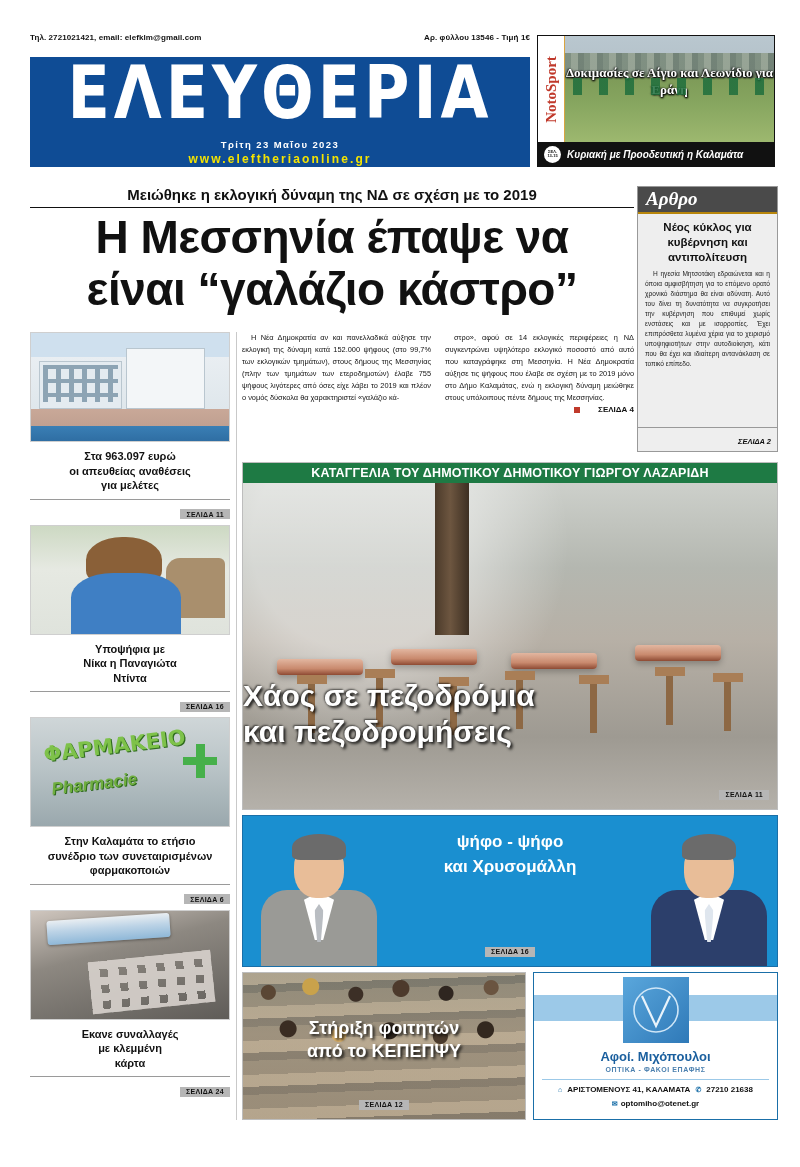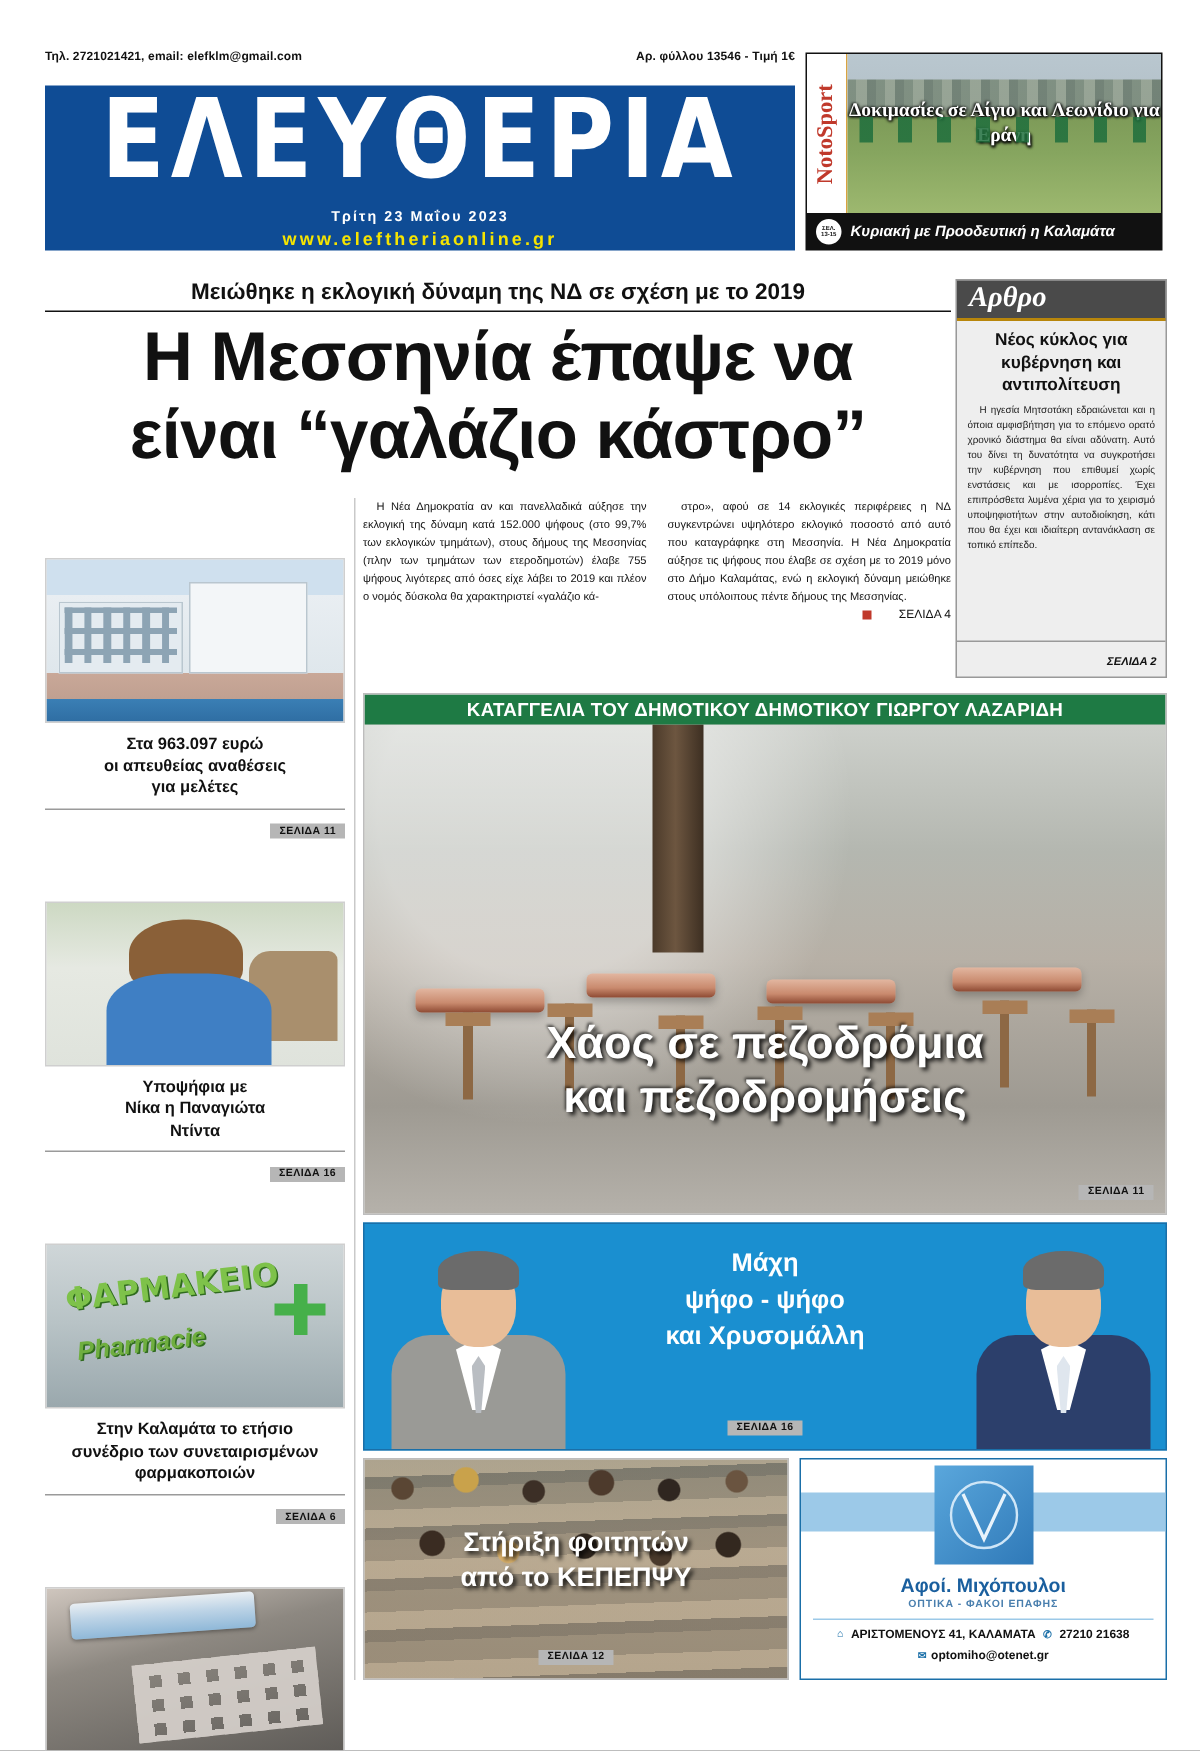--- a/index.html
+++ b/index.html
@@ -139,29 +139,29 @@
   .lead{
     position:absolute;left:242px;top:332px;width:392px;height:120px;
     display:flex;gap:14px;
   }
   .lead .col{
     flex:1;font-size:7.4px;line-height:1.62;text-align:justify;color:#111;
   }
   .lead .col p{margin:0;text-indent:9px;}
   .lead-ref{
     display:inline-flex;align-items:center;gap:18px;float:right;
-    font-size:8px;font-weight:normal;
+    font-size:8px;font-weight:bold;
   }
   .lead-ref i{width:6px;height:6px;background:#c0392b;display:inline-block;}
 
   
   .sidebar{
     position:absolute;left:30px;top:332px;width:200px;
   }
-  .card{margin-bottom:4px;margin-top:40px;}
+  .card{margin-bottom:4px;}
   .card-photo{
     width:100%;height:110px;position:relative;overflow:hidden;
     border:1px solid #cfcfcf;box-sizing:border-box;
   }
   .card-cap{
     text-align:center;font-size:11px;line-height:1.32;font-weight:bold;
     color:#111;padding:7px 4px 6px;
   }
   .card-ref{
     text-align:right;border-top:1px solid #9a9a9a;padding-top:3px;
@@ -282,21 +282,21 @@
     position:absolute;width:86px;height:16px;border-radius:4px;
     background:linear-gradient(180deg,#e2b6a0,#c98a6e 60%,#8e4a33);
     z-index:3;box-shadow:0 3px 6px rgba(0,0,0,.25);
   }
   .mp-stool{
     position:absolute;width:30px;height:58px;z-index:3;
     background:linear-gradient(180deg,#a97e56 0 16%,transparent 16%),
                linear-gradient(90deg,transparent 38%,#8d6844 38% 60%,transparent 60%);
   }
   .mp-overlay{
-    position:absolute;left:0;right:0;top:215px;text-align:center;z-index:6;
+    position:absolute;left:0;right:0;top:215px;text-align:left;z-index:6;
     color:#fff;font-size:30px;font-weight:bold;line-height:1.2;
     text-shadow:2px 2px 3px rgba(0,0,0,.85),-1px -1px 2px rgba(0,0,0,.6);
   }
   .mp-ref{
     position:absolute;right:8px;bottom:8px;z-index:6;
   }
 
   
   .politics{
     position:absolute;left:242px;top:815px;width:536px;height:152px;
@@ -572,21 +572,20 @@
       <div class="hair"></div>
     </div>
     <div class="pol-manR">
       <div class="suitR"></div>
       <div class="shirt"></div>
       <div class="tie tieR"></div>
       <div class="face"></div>
       <div class="hair"></div>
     </div>
     <div class="pol-text">
-      <div>Μάχη</div>
       <div>ψήφο - ψήφο</div>
       <div>και Χρυσομάλλη</div>
     </div>
     <div class="pol-ref">
       <span class="ref-chip">ΣΕΛΙΔΑ 16</span>
     </div>
   </div>
 
   <div class="students">
     <div class="st-rows"></div>

